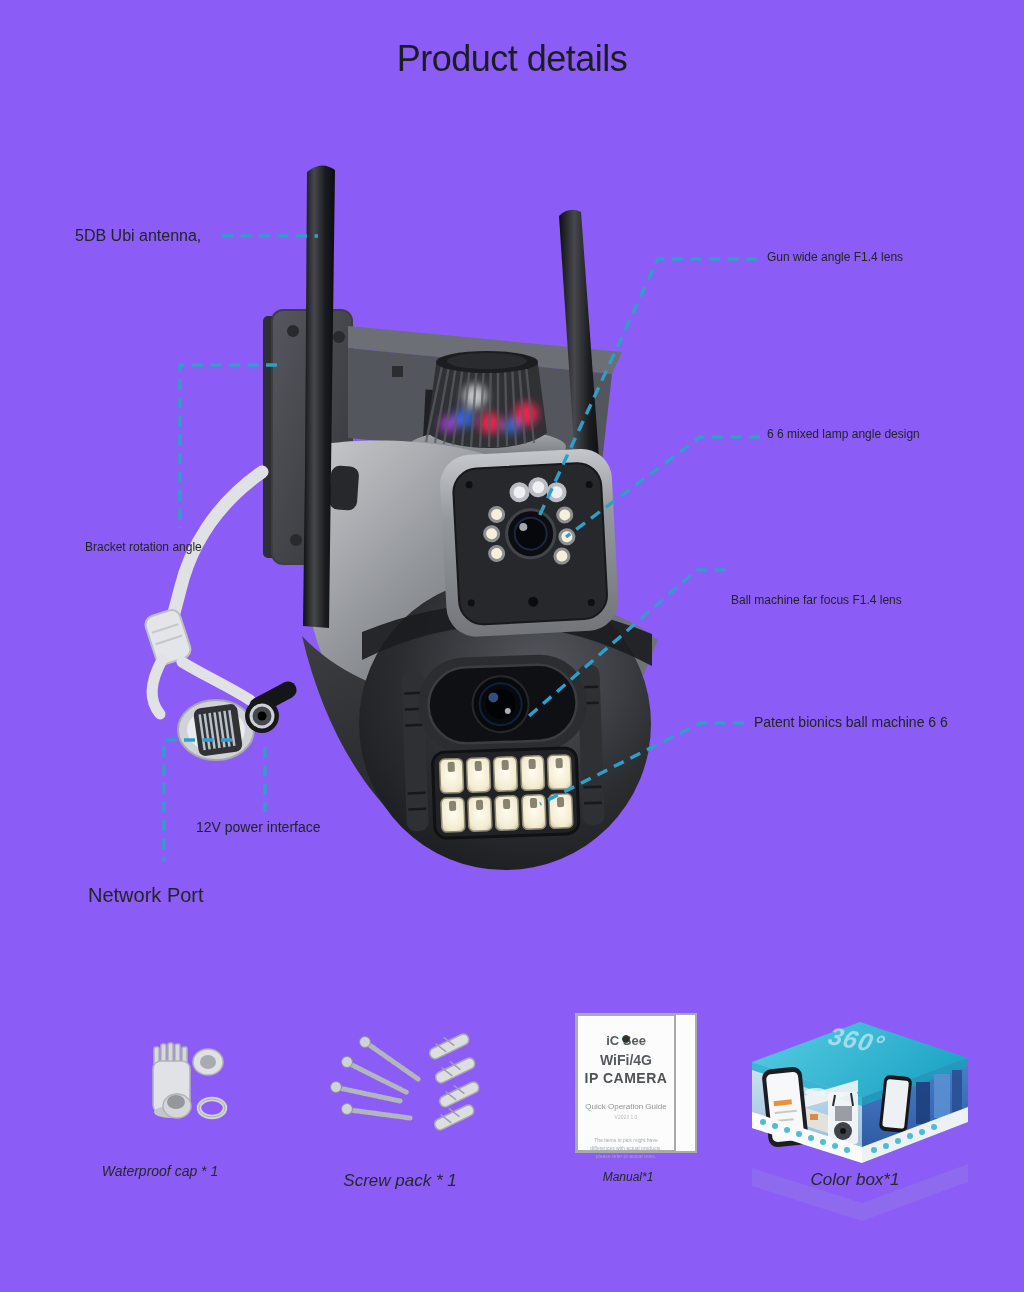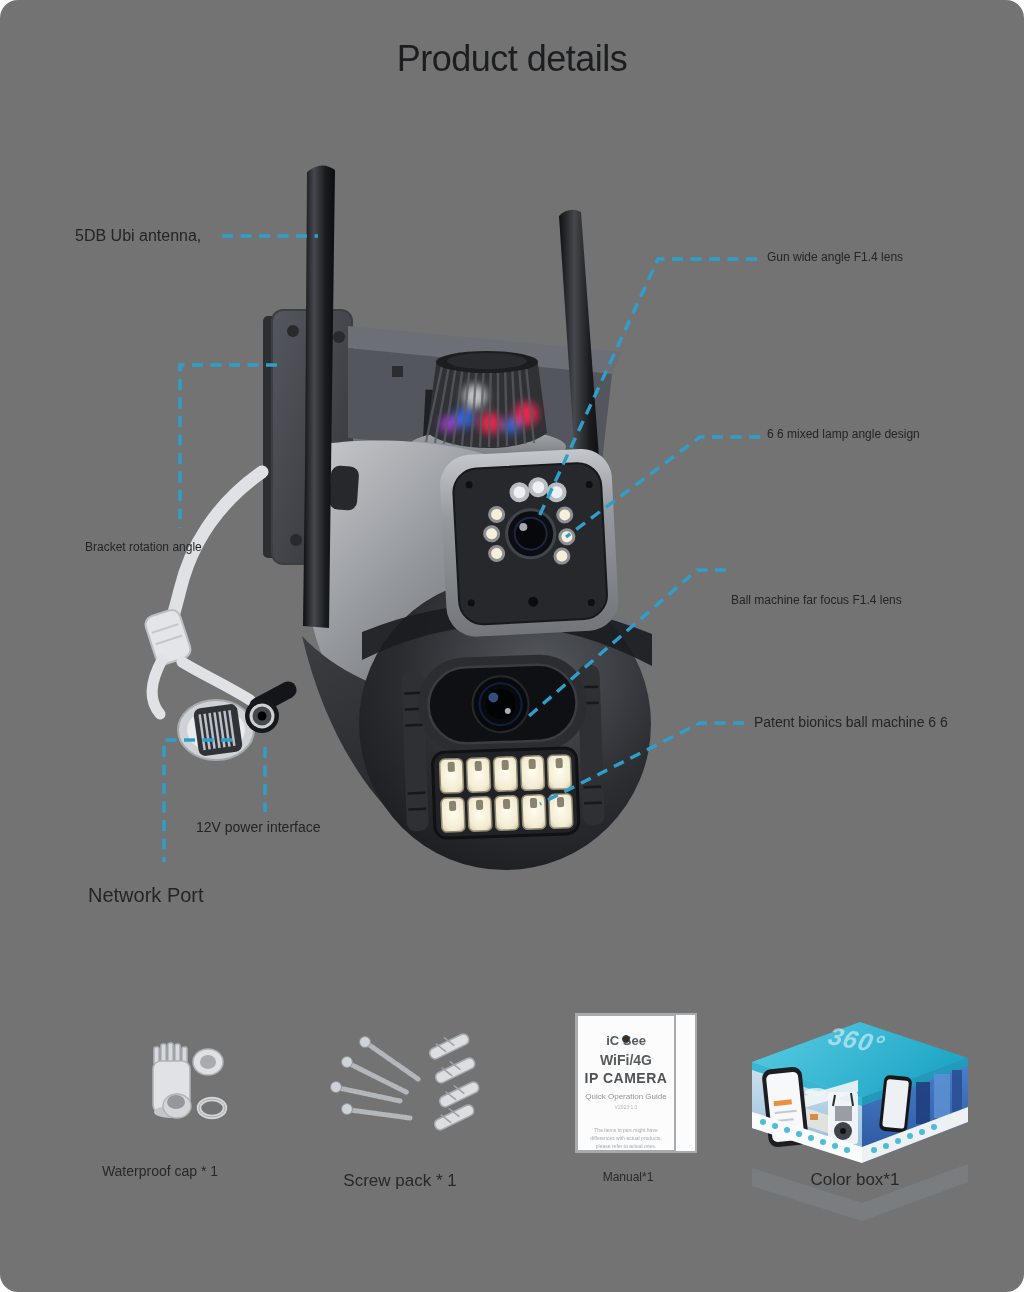--- a/index.html
+++ b/index.html
@@ -1,48 +1,48 @@
 <!DOCTYPE html>
 <html style="--callout-line: #2f9fca; --text-dark: #232426; --box-teal: #2fb9d8;"><head>
 <meta charset="utf-8">
 <style>
   html,body{margin:0;padding:0;background:#fff;}
-  .page{position:relative;width:1024px;height:1292px;background:#737373;overflow:hidden;
-        font-family:"Liberation Sans",sans-serif;border-radius:18px;}
+  .page{position:relative;width:1024px;height:1292px;background:#8b5cf6;overflow:hidden;
+        font-family:"Liberation Sans",sans-serif;}
   .art{position:absolute;left:0;top:0;}
   .title{position:absolute;left:0;right:0;top:38px;margin:0;text-align:center;
          font-size:36px;font-weight:500;letter-spacing:-0.5px;color:#1c1d1f;}
   .cl{position:absolute;font-size:12px;color:var(--text-dark,#232426);white-space:nowrap;}
   .cl-antenna{left:75px;top:227px;font-size:16px;}
   .cl-gun{left:767px;top:250px;}
   .cl-lamp{left:767px;top:427px;}
   .cl-bracket{left:85px;top:540px;}
   .cl-ball{left:731px;top:593px;}
   .cl-patent{left:754px;top:714px;font-size:14px;}
   .cl-power{left:196px;top:819px;font-size:14px;}
   .cl-network{left:88px;top:884px;font-size:20px;}
-  .cap{position:absolute;transform:translateX(-50%);color:#27282a;white-space:nowrap;}
+  .cap{position:absolute;transform:translateX(-50%);color:#27282a;white-space:nowrap;font-style:italic;}
   .cap-waterproof{left:160px;top:1163px;font-size:14px;}
   .cap-screw{left:400px;top:1171px;font-size:17px;}
   .cap-manual{left:628px;top:1170px;font-size:12px;}
   .cap-colorbox{left:855px;top:1170px;font-size:17px;}
   .callout-lines path{stroke:var(--callout-line,#2f9fca);fill:none;stroke-width:3.4;
                       stroke-dasharray:11 7.5;stroke-linecap:butt;}
   
   .manual{position:absolute;left:576px;top:1014px;width:100px;height:138px;box-sizing:border-box;
           border:2px solid #a8abae;background:#fcfcfc;display:flex;flex-direction:column;
           align-items:center;text-align:center;}
   .m-logo{margin-top:11px;width:24px;height:24px;border-radius:50%;
           background:radial-gradient(circle at 40% 35%,#6fd6cf 0%,#2aa9a3 70%);position:relative;}
   .m-logo .pupil{position:absolute;left:8px;top:8px;width:8px;height:8px;border-radius:50%;
           background:#3d2b20;border:1px solid #184f4c;box-sizing:border-box;}
   .m-brand{margin-top:6px;font-size:13px;font-weight:bold;color:#56595d;}
   .m-l2{margin-top:4px;font-size:14px;font-weight:bold;color:#56595d;}
   .m-l3{margin-top:2px;font-size:14px;font-weight:bold;color:#505356;letter-spacing:.5px;text-align:right;}
-  .m-sub{margin-top:6px;font-size:8px;color:#8f9296;}
+  .m-sub{margin-top:16px;font-size:8px;color:#8f9296;}
   .m-ver{margin-top:3px;font-size:5px;color:#b6b9bc;}
   .m-fine{margin-top:16px;font-size:5px;line-height:1.6;color:#a7aaad;padding:0 7px;}
   .box-360{position:absolute;left:812px;top:1026px;width:90px;text-align:center;font-size:25px;
            font-weight:bold;color:rgba(255,255,255,.5);transform:rotate(10deg) skewX(-16deg);
            letter-spacing:1px;}
 </style>
 </head>
 <body>
 
 <div class="page">

